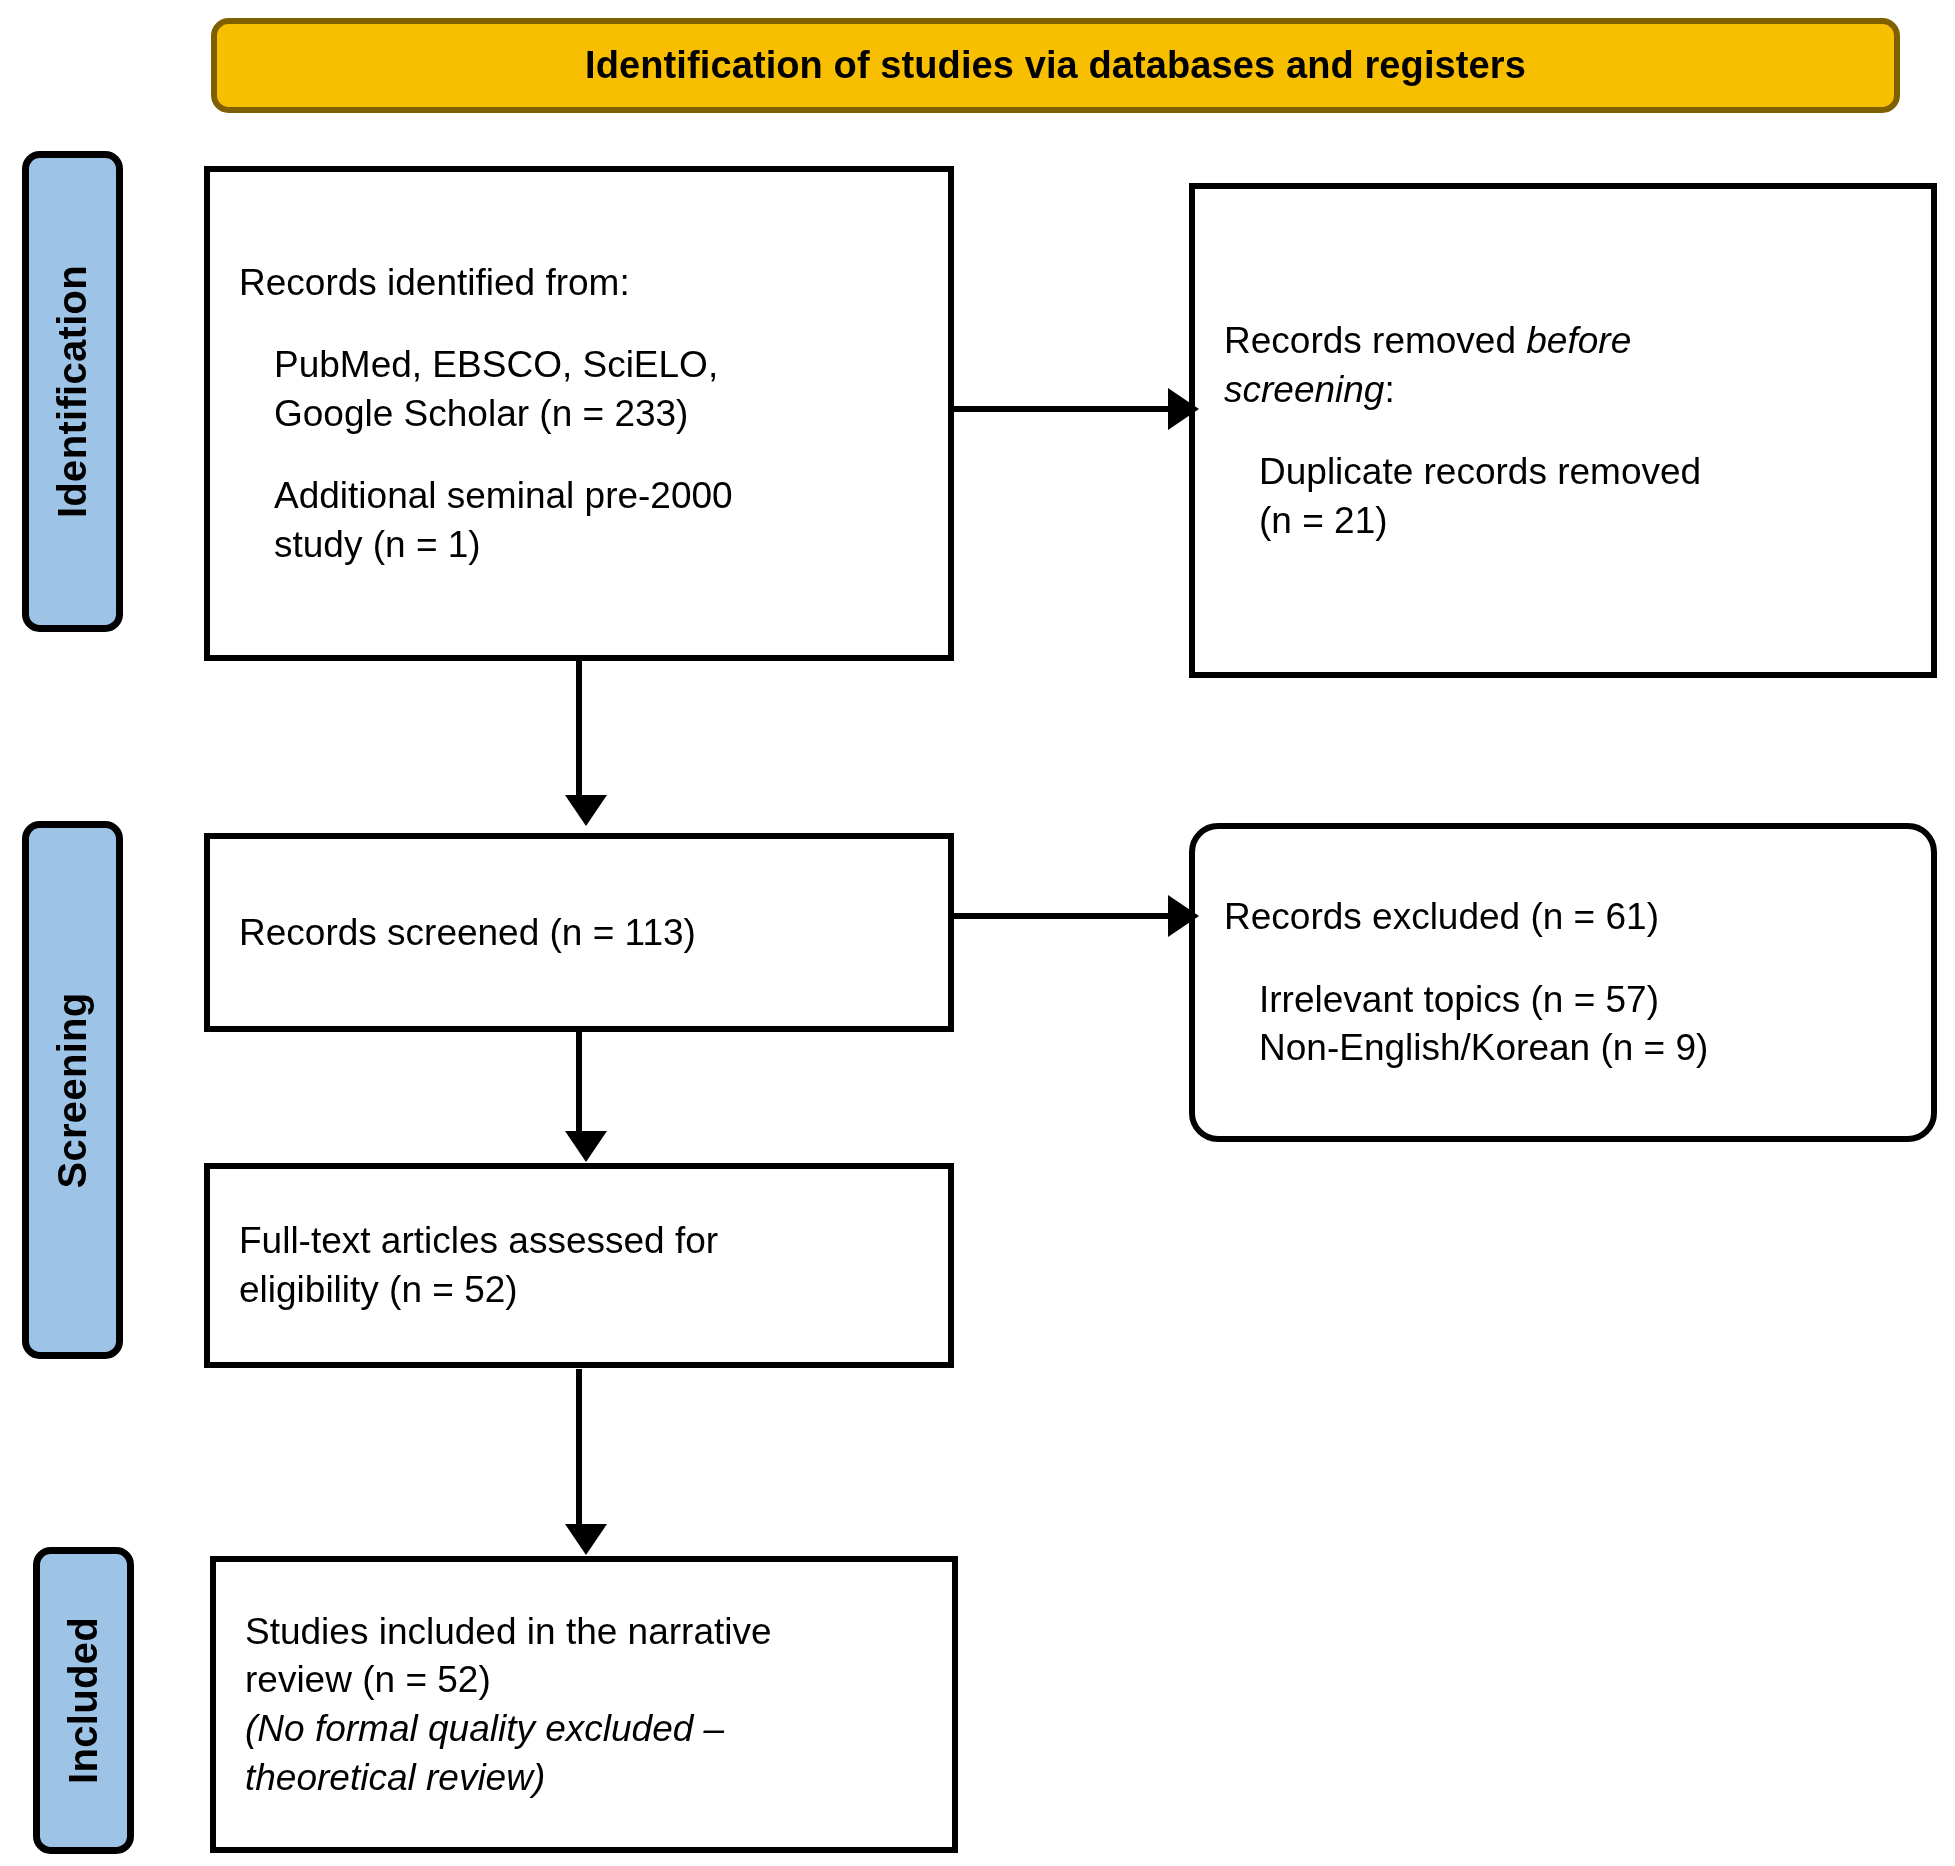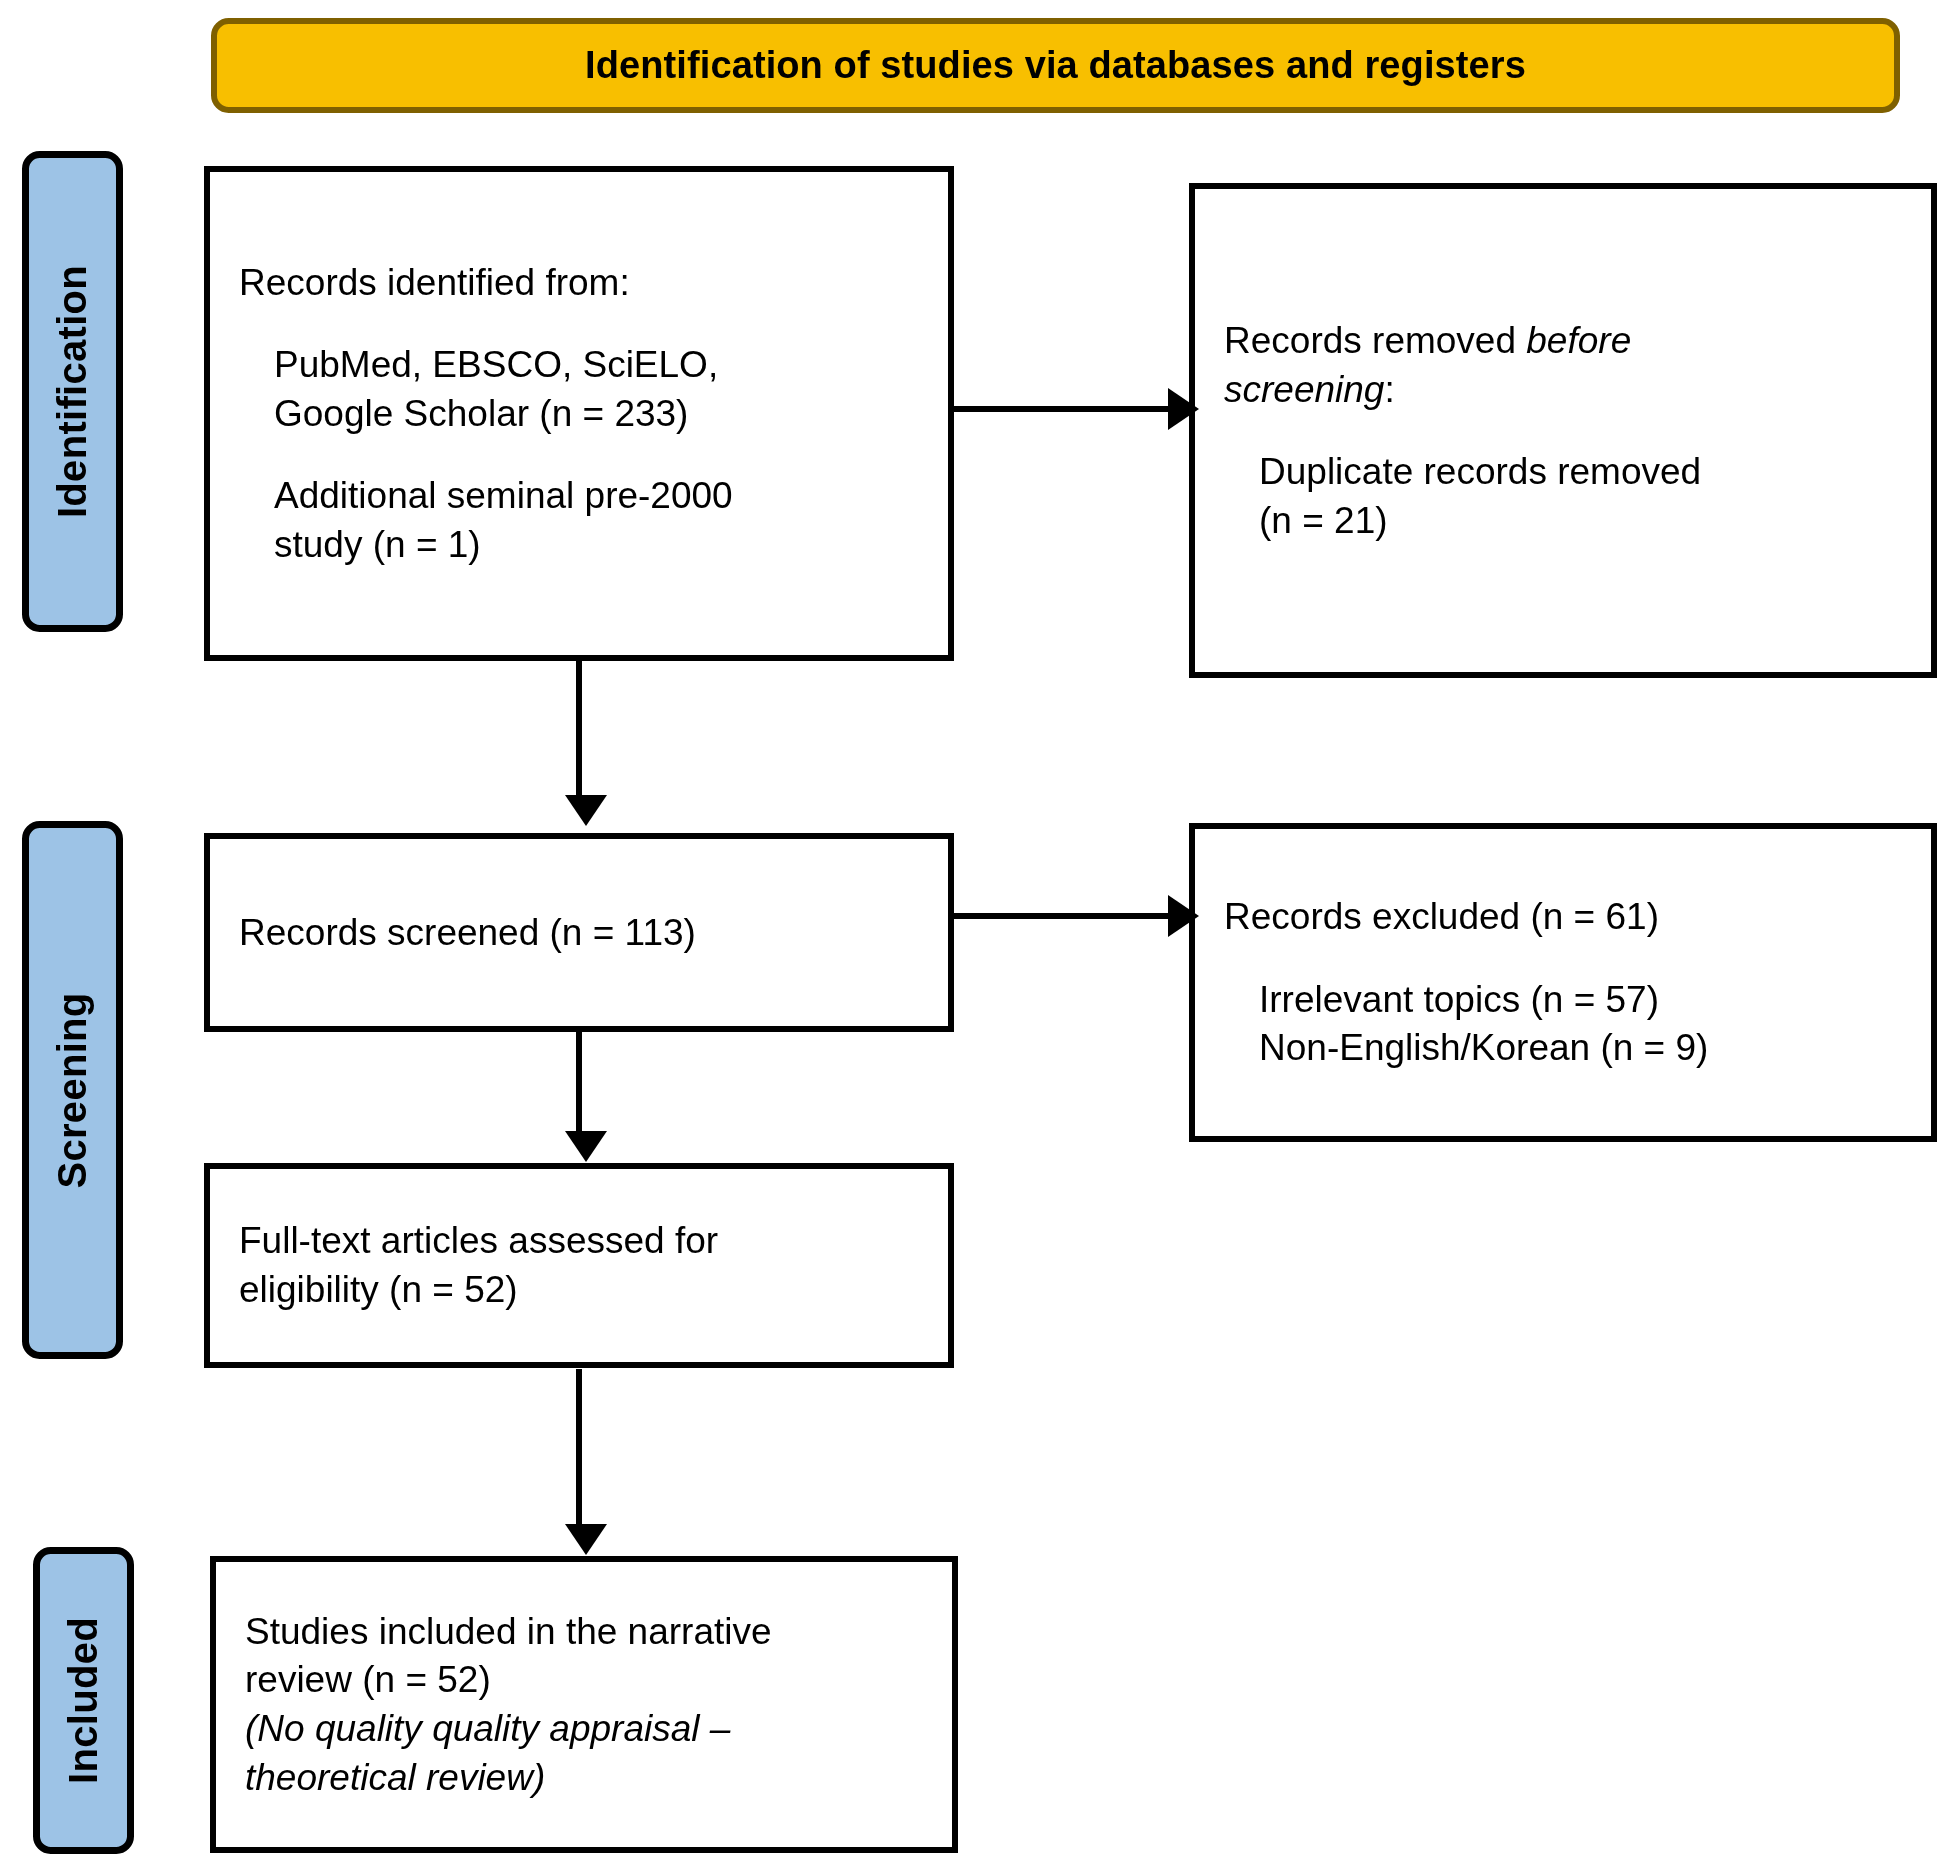--- a/index.html
+++ b/index.html
@@ -81,21 +81,21 @@
     color: #000000;
   }
   .flow-box p.indent { padding-left: 35px; }
   .flow-box p.gap-above { margin-top: 35px; }
   .flow-box p.tight { margin-top: 1.4px; }
   .flow-box em { font-style: italic; }
 
   #box-identified        { left: 204px;  top: 166px;  width: 750px; height: 495px; }
   #box-removed           { left: 1189px; top: 183px;  width: 748px; height: 495px; }
   #box-screened          { left: 204px;  top: 833px; width: 750px; height: 199px; }
-  #box-excluded          { left: 1189px; top: 823px; width: 748px; height: 319px; }
+  #box-excluded          { left: 1189px; top: 823px; width: 748px; height: 319px; border-radius: 29px; }
   #box-fulltext          { left: 204px;  top: 1163px; width: 750px; height: 205px; }
   #box-included          { left: 210px;  top: 1556px; width: 748px; height: 297px; }
 
   
   .conn-v-line {
     position: absolute;
     width: 6.1px;
     background: #000000;
   }
   .conn-v-head {
@@ -181,21 +181,21 @@
   </div>
 
   <div class="flow-box" id="box-fulltext">
     <p>Full-text articles assessed for</p>
     <p class="tight">eligibility (n = 52)</p>
   </div>
 
   <div class="flow-box" id="box-included">
     <p>Studies included in the narrative</p>
     <p class="tight">review (n = 52)</p>
-    <p class="tight"><em>(No quality quality appraisal –</em></p>
+    <p class="tight"><em>(No formal quality excluded –</em></p>
     <p class="tight"><em>theoretical review)</em></p>
   </div>
 
   <div class="conn-v-line" id="arrow1-line"></div>
   <div class="conn-v-head" id="arrow1-head"></div>
 
   <div class="conn-v-line" id="arrow2-line"></div>
   <div class="conn-v-head" id="arrow2-head"></div>
 
   <div class="conn-v-line" id="arrow3-line"></div>

